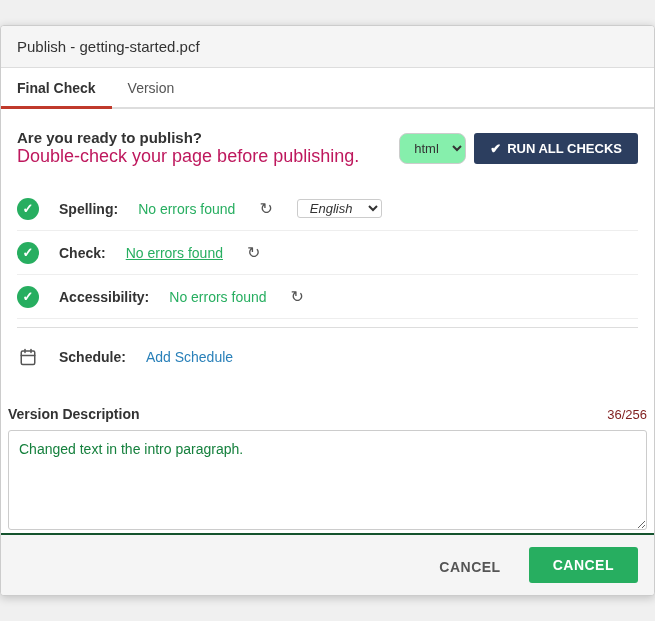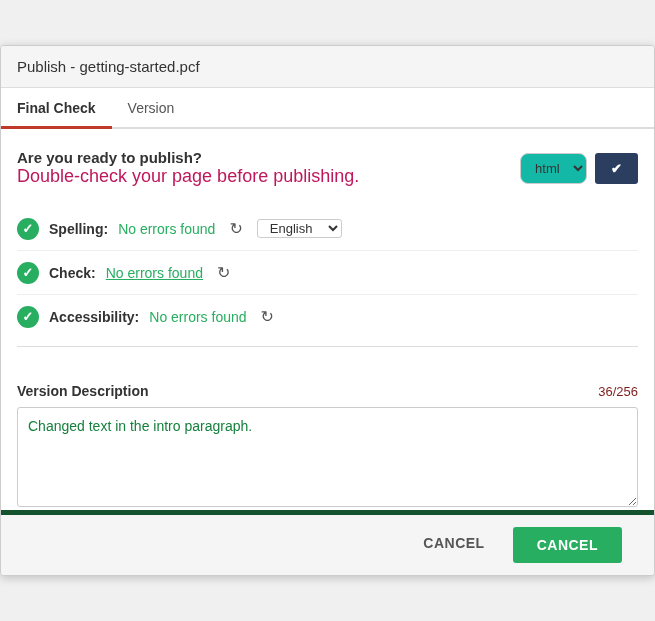--- a/index.html
+++ b/index.html
@@ -69,42 +69,42 @@
       display: flex;
       align-items: center;
       gap: 8px;
     }
     .format-select {
       padding: 6px 10px;
       border: 1px solid #ccc;
       border-radius: 8px;
       font-size: 13px;
       color: #333;
-      background: #14b8a6;
+      background: #86efac;
     }
     .run-all-btn {
       background: #2c3e5f;
       color: #fff;
       border: none;
       border-radius: 3px;
       padding: 8px 16px;
       font-size: 13px;
       font-weight: bold;
       cursor: pointer;
       display: flex;
       align-items: center;
       gap: 6px;
       white-space: nowrap;
     }
     .check-row {
       display: flex;
       align-items: center;
       padding: 10px 0;
       border-bottom: 1px solid #eee;
-      gap: 10px;
+      gap: 20px;
     }
     .check-row:last-of-type { border-bottom: none; }
     .check-icon-green {
       width: 22px;
       height: 22px;
       background: #27ae60;
       border-radius: 50%;
       display: flex;
       align-items: center;
       justify-content: center;
@@ -147,34 +147,35 @@
       color: #555;
       padding: 2px 4px;
     }
     .lang-select {
       padding: 0 8px;
       border: 1px solid #ccc;
       border-radius: 3px;
       font-size: 13px;
       background: #fff;
       color: #333;
+      font-style: italic;
     }
     .schedule-link {
       color: #2980b9;
       text-decoration: none;
       cursor: pointer;
       font-size: 14px;
     }
     .divider {
       border: none;
       border-top: 1px solid #ddd;
       margin: 8px 0;
     }
     .version-section {
-      padding: 12px 16px 0;
+      padding: 12px 7px 0;
     }
     .version-header {
       display: flex;
       justify-content: space-between;
       align-items: center;
       margin-bottom: 8px;
     }
     .version-label {
       font-size: 14px;
       font-weight: bold;
@@ -190,26 +191,26 @@
       border: 1px solid #ccc;
       border-radius: 3px;
       padding: 10px;
       font-size: 14px;
       color: #15803d;
       resize: vertical;
       font-family: Arial, sans-serif;
     }
     .modal-footer {
       background: #f5f5f5;
-      border-top: 5px solid #14532d;
-      padding: 12px 32px;
+      border-top: 2px solid #14532d;
+      padding: 12px 16px;
       display: flex;
       justify-content: flex-end;
       gap: 12px;
-      align-items: flex-start;
+      align-items: flex-end;
     }
     .cancel-btn {
       background: none;
       border: none;
       color: #555;
       font-size: 14px;
       font-weight: bold;
       cursor: pointer;
       padding: 8px 16px;
       letter-spacing: 0.5px;
@@ -252,20 +253,21 @@
         <p>Double-check your page before publishing.</p>
       </div>
       <div class="publish-header-right">
         <select class="format-select">
           <option>html</option>
           <option>xml</option>
           <option>pdf</option>
         </select>
         <button class="run-all-btn">
           <span>✔</span>
+          <span>RUN ALL CHECKS</span>
         </button>
       </div>
     </div>
 
     <div class="check-row">
       <div class="check-icon-green"></div>
       <span class="check-label">Spelling:</span>
       <span class="check-value">No errors found</span>
       <button class="refresh-btn" title="Refresh">↻</button>
       <select class="lang-select">
@@ -285,20 +287,32 @@
 
     <div class="check-row">
       <div class="check-icon-green"></div>
       <span class="check-label">Accessibility:</span>
       <span class="check-value">No errors found</span>
       <button class="refresh-btn" title="Refresh">↻</button>
     </div>
 
     <hr class="divider">
 
+    <div class="check-row" style="border-bottom:none;">
+      <div class="schedule-icon">
+        <svg width="18" height="18" viewBox="0 0 24 24" fill="none" stroke="#555" stroke-width="2" stroke-linecap="round" stroke-linejoin="round">
+          <rect x="3" y="4" width="18" height="18" rx="2" ry="2"></rect>
+          <line x1="16" y1="2" x2="16" y2="6"></line>
+          <line x1="8" y1="2" x2="8" y2="6"></line>
+          <line x1="3" y1="10" x2="21" y2="10"></line>
+        </svg>
+      </div>
+      <span class="check-label">Schedule:</span>
+      <a class="schedule-link">Add Schedule</a>
+    </div>
 
   </div>
 
   <div class="version-section">
     <div class="version-header">
       <span class="version-label">Version Description</span>
       <span class="version-count">36/256</span>
     </div>
     <textarea class="version-textarea" style="">Changed text in the intro paragraph.</textarea>
   </div>

